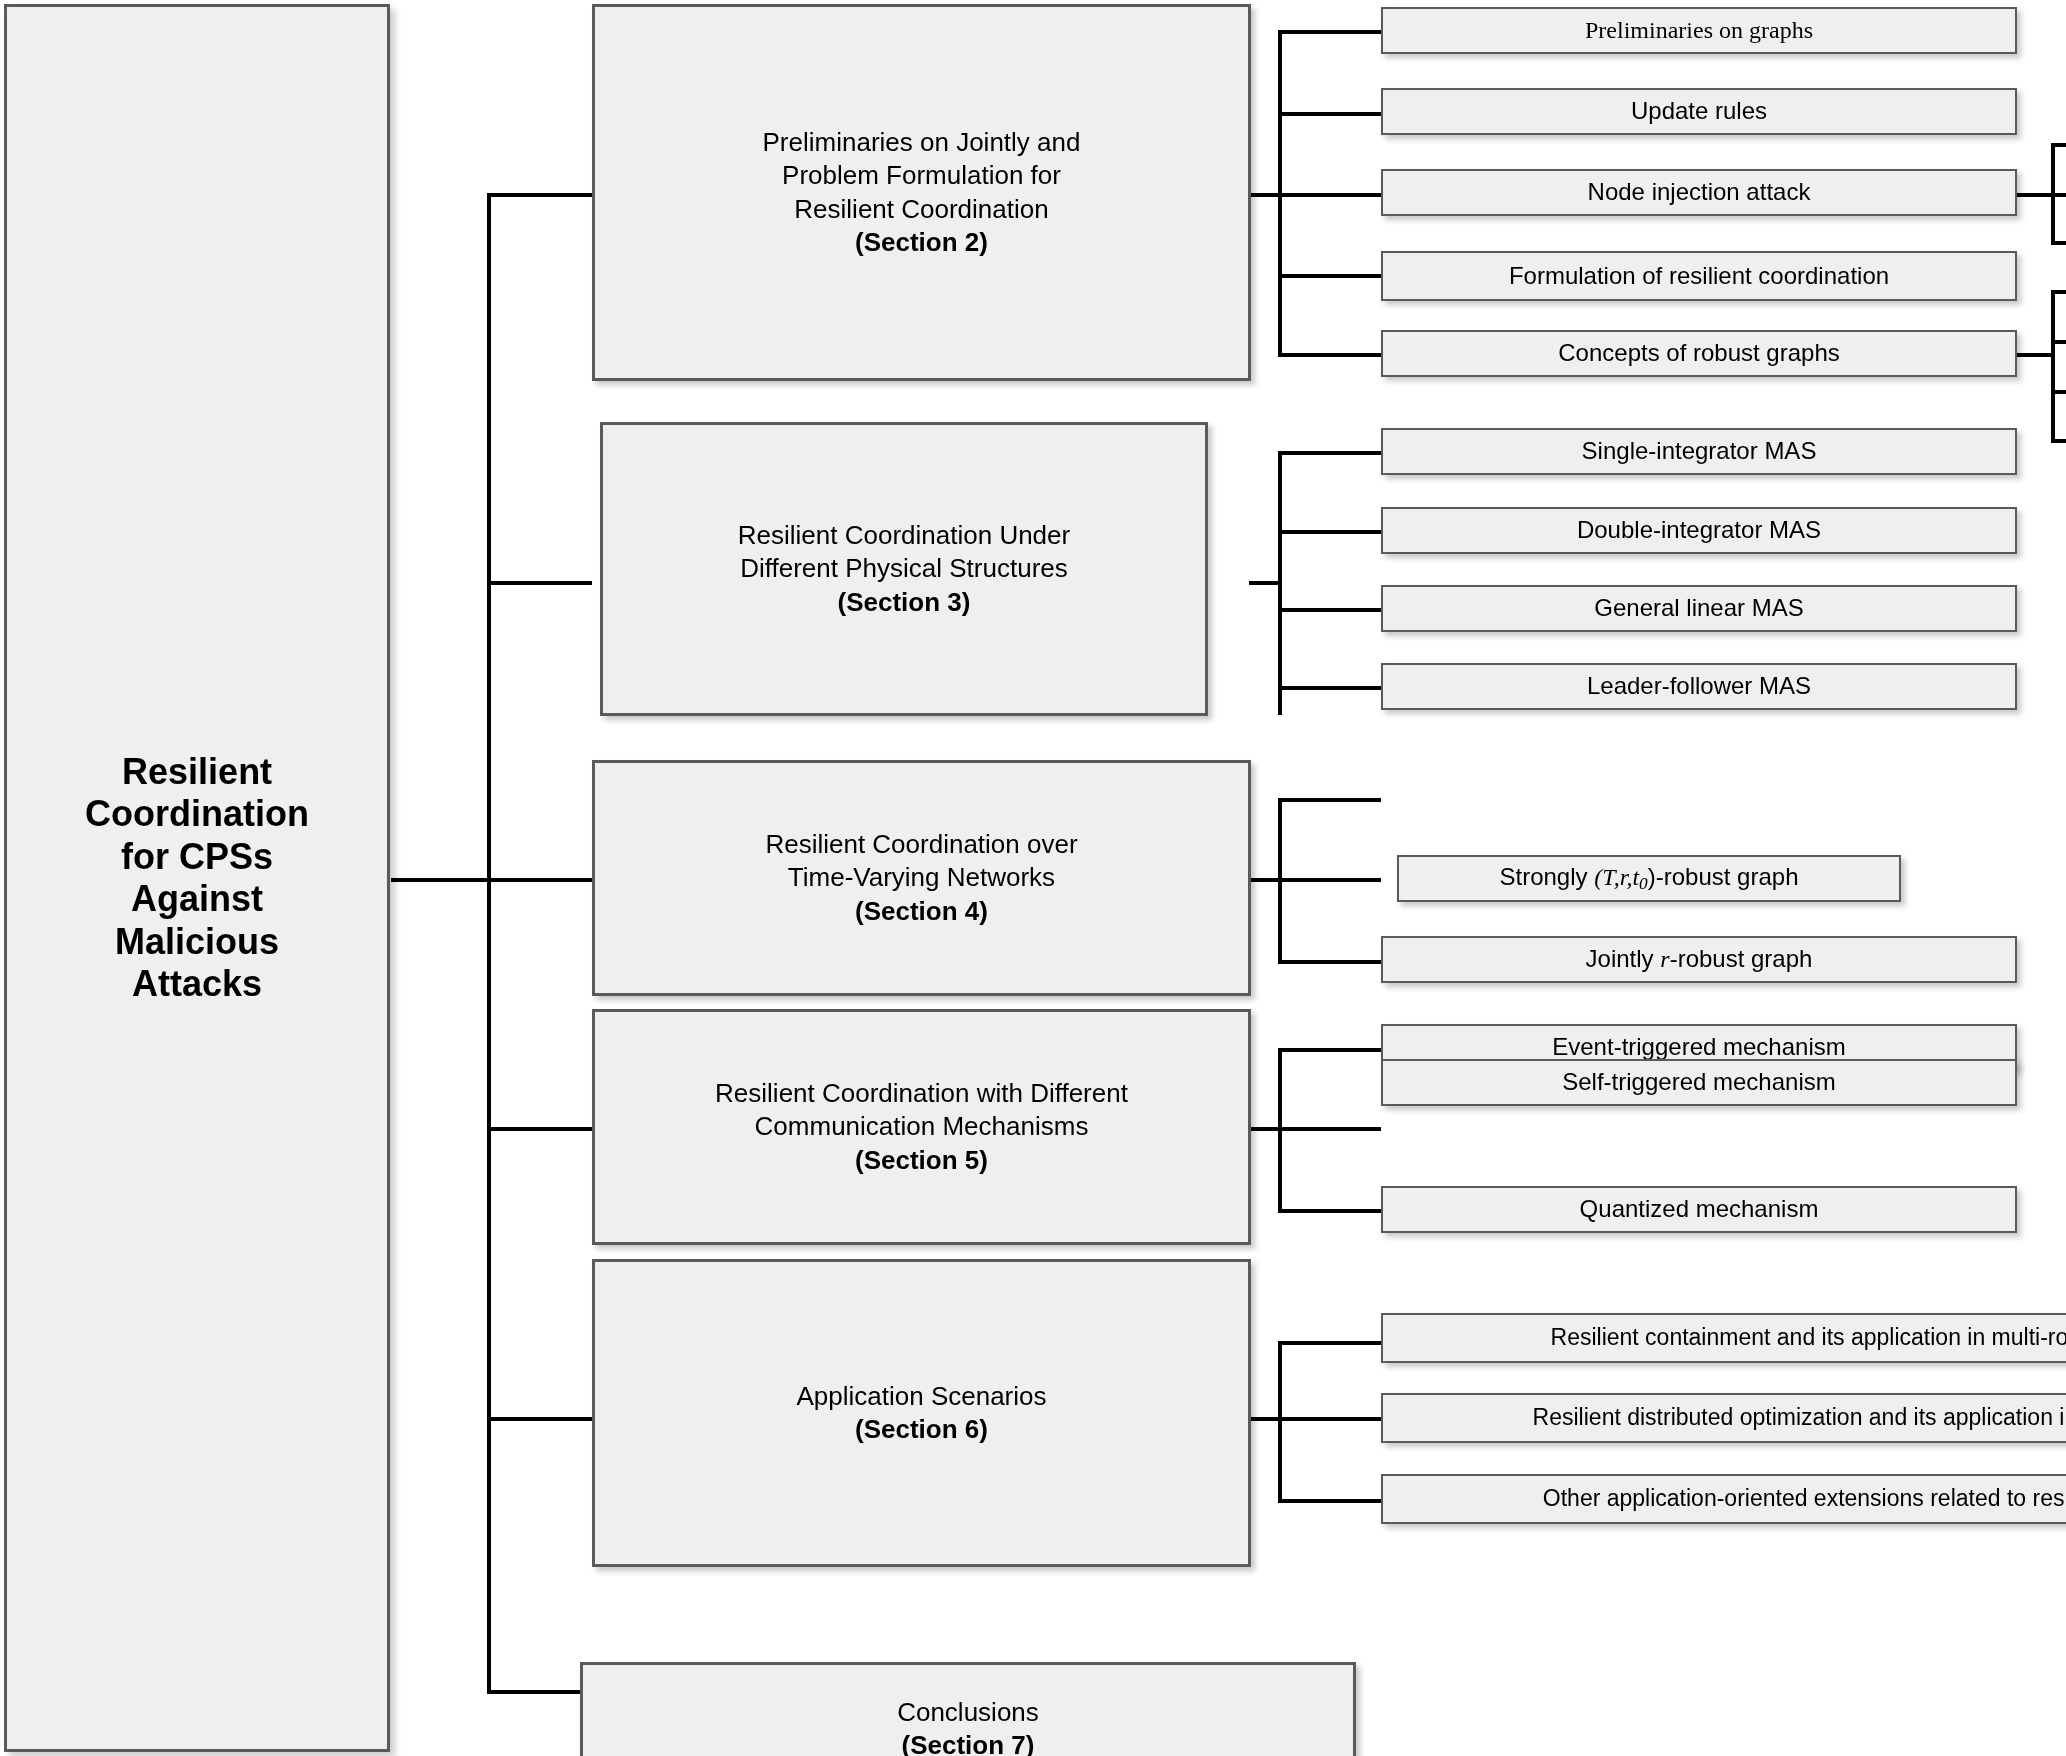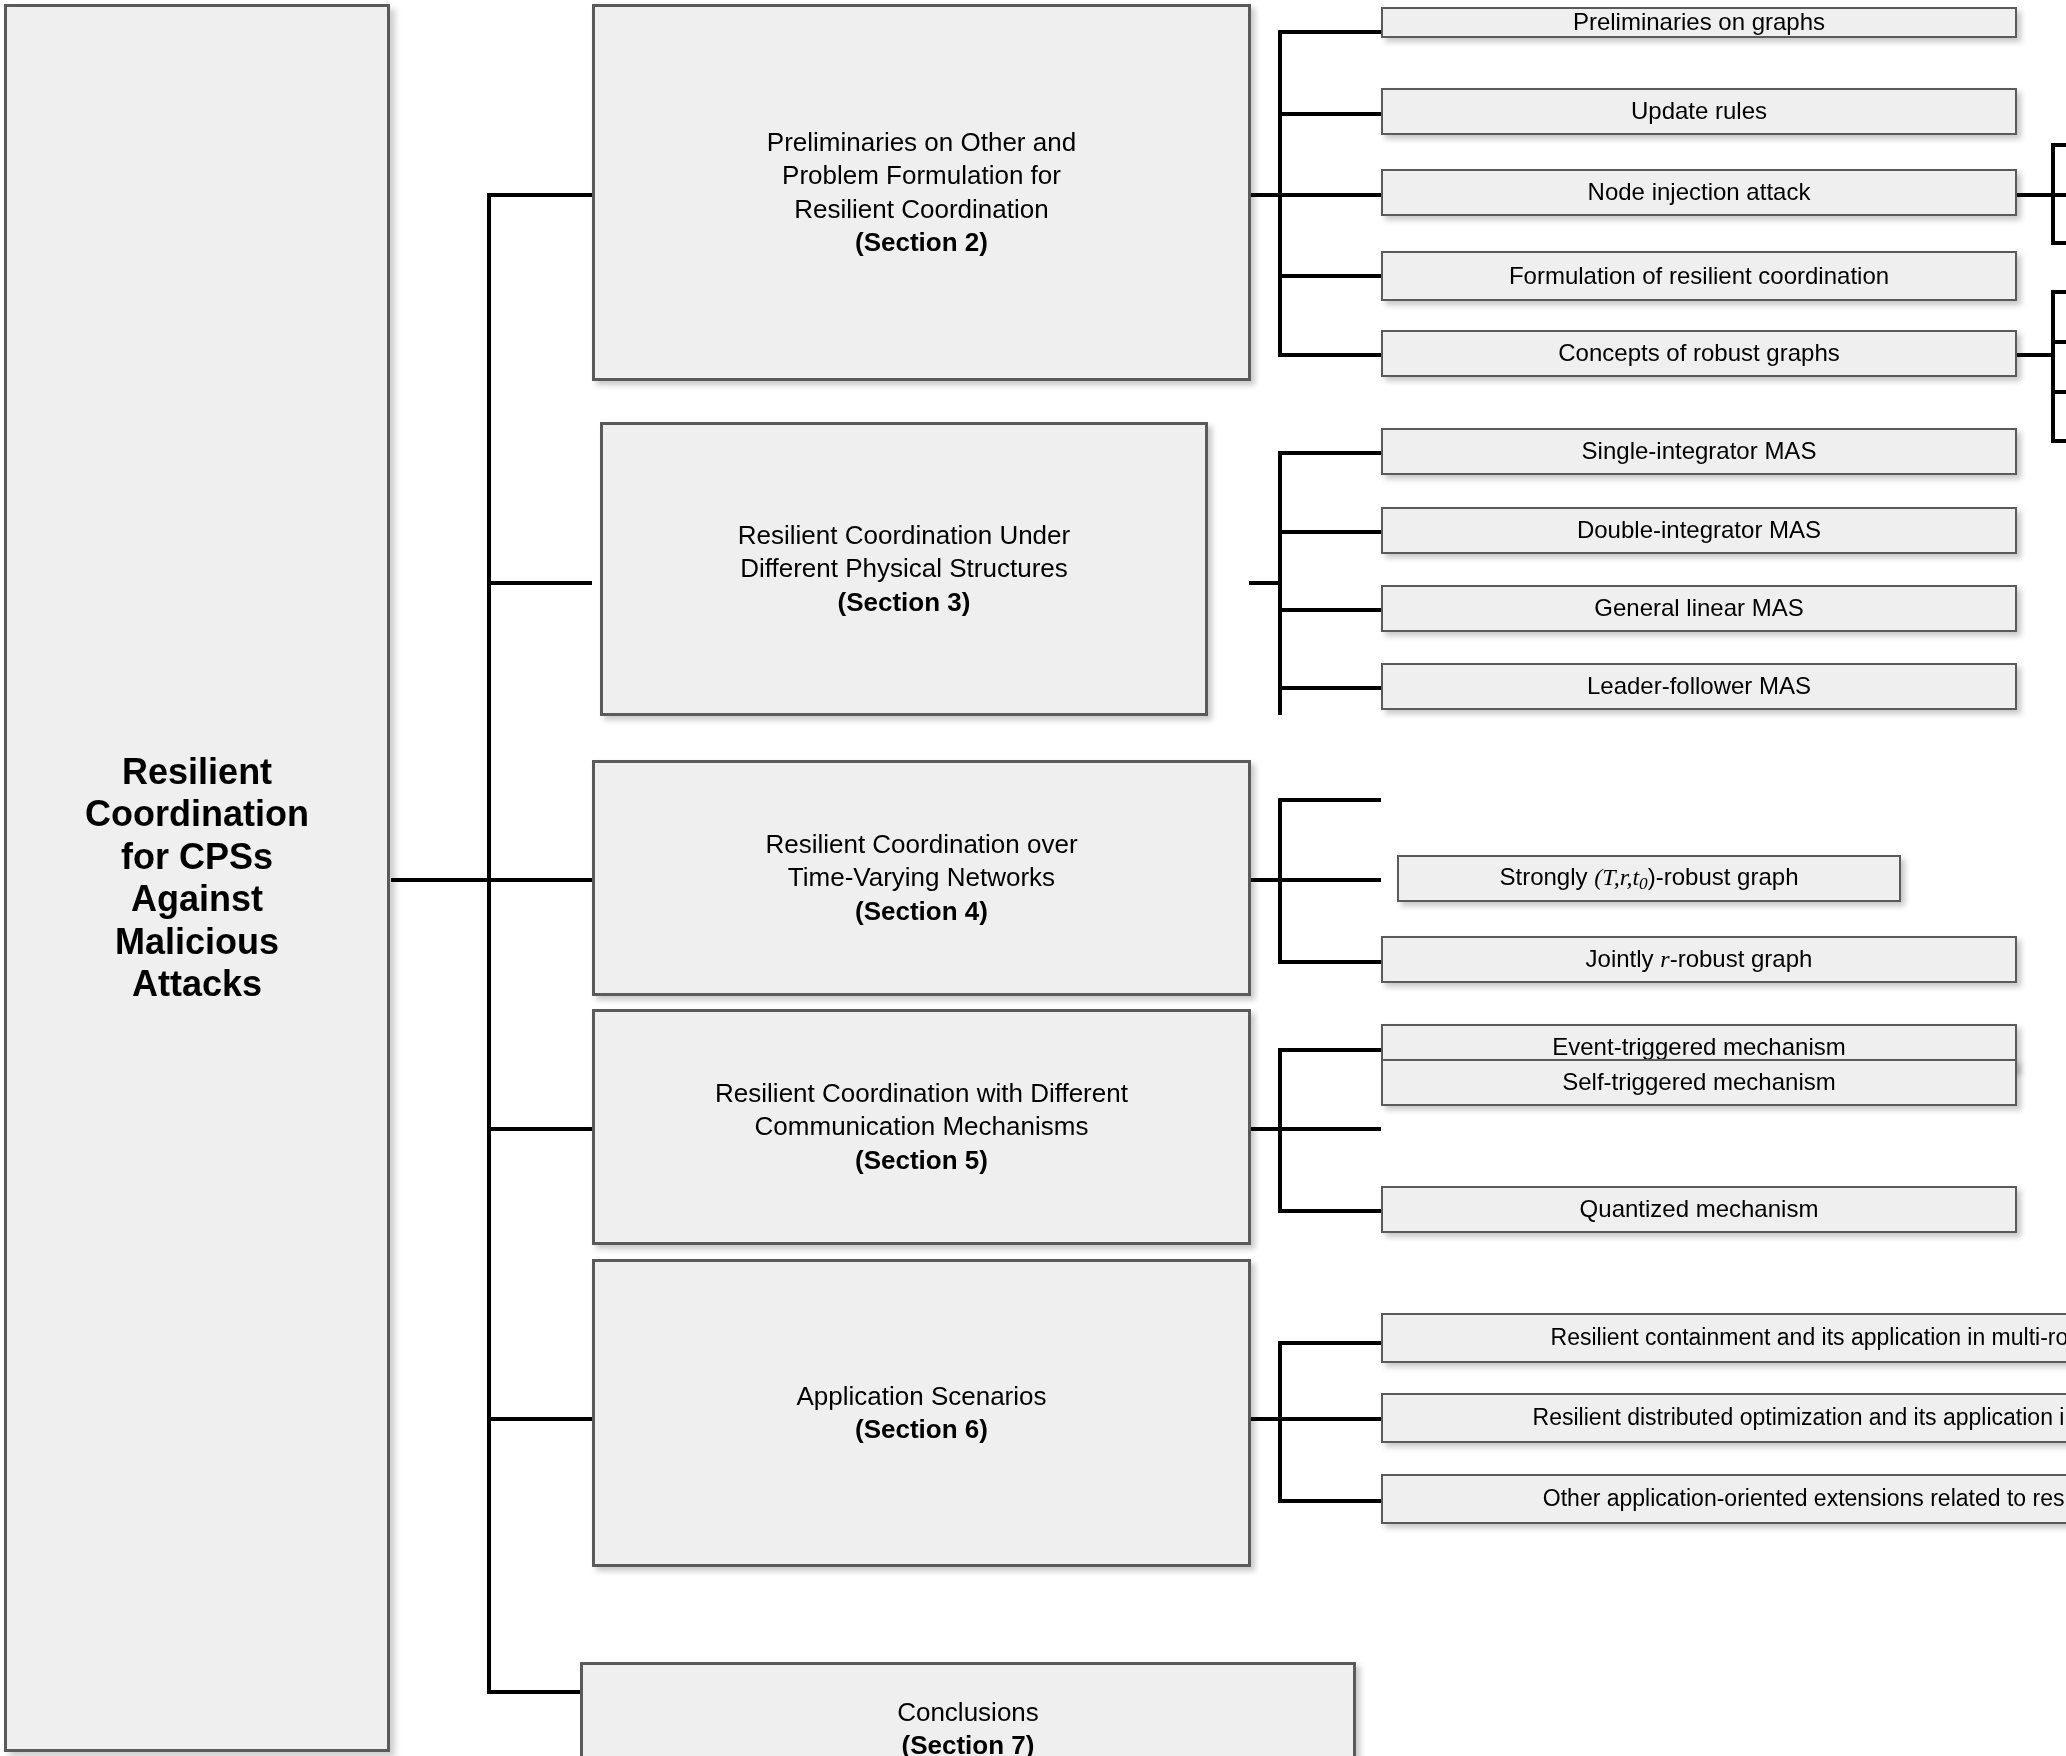--- a/index.html
+++ b/index.html
@@ -117,28 +117,28 @@
       <span>Coordination</span><br>
       <span>for CPSs</span><br>
       <span>Against</span><br>
       <span>Malicious</span><br>
       <span>Attacks</span>
     </div>
   </div>
 
   <div class="node lvl1" style="left:592px;top:4.1px;width:659px;height:377px;">
     <div>
-      <span>Preliminaries on Other and</span><br>
+      <span>Preliminaries on Jointly and</span><br>
       <span>Problem Formulation for</span><br>
       <span>Resilient Coordination</span><br>
       <span class="sec">(Section 2)</span>
     </div>
   </div>
 
-  <div class="node lvl2" style="left:1381px;top:6.6px;width:636px;height:31px;">
+  <div class="node lvl2" style="left:1381px;top:6.6px;width:636px;height:47px;font-family:Liberation Serif, serif;">
     <span>Preliminaries on graphs</span>
   </div>
   <div class="node lvl2" style="left:1381px;top:88px;width:636px;height:47px;">
     <span>Update rules</span>
   </div>
   <div class="node lvl2" style="left:1381px;top:169px;width:636px;height:47px;">
     <span>Node injection attack</span>
   </div>
   <div class="node lvl2" style="left:1381px;top:251px;width:636px;height:50px;">
     <span>Formulation of  resilient coordination</span>

